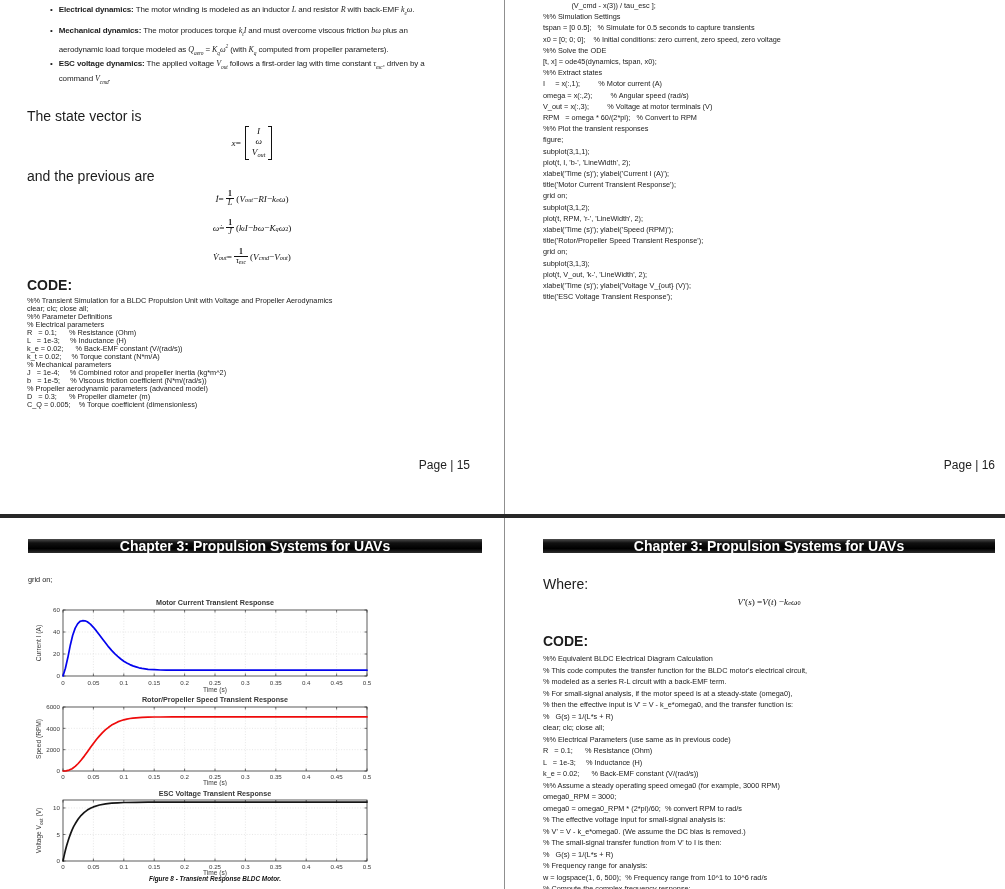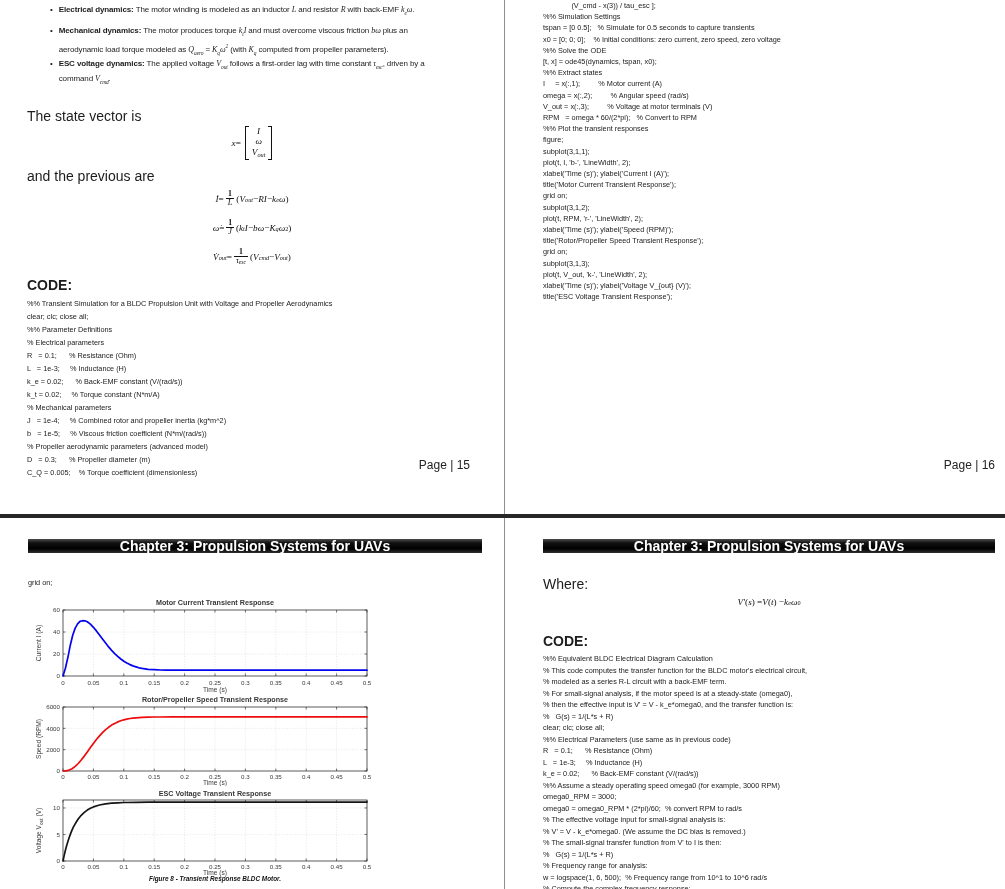--- a/index.html
+++ b/index.html
@@ -1,21 +1,21 @@
 <!DOCTYPE html>
 <html><head>
 <meta charset="utf-8">
 <style>
   html,body{margin:0;padding:0;background:#fff;}
   .root{position:relative;width:1005px;height:889px;background:#ffffff;overflow:hidden;
         font-family:"Liberation Sans",sans-serif;color:#1c1c1c;}
   .abs{position:absolute;}
   .body-text{font-size:14px;white-space:nowrap;}
   .bold{font-weight:bold;}
-  .code{font-size:7.3px;line-height:13px;white-space:pre;color:#1a1a1a;margin:0;
+  .code{font-size:7.3px;line-height:8px;white-space:pre;color:#1a1a1a;margin:0;
         font-family:"Liberation Sans",sans-serif;}
   .lh16{line-height:11.2px;}
   .lh18{line-height:11.5px;}
   .bullet{position:absolute;left:50px;display:flex;font-size:8px;letter-spacing:-0.12px;}
   .bullet::before{content:"\2022";margin-right:6px;line-height:12px;}
   .blines > div{line-height:12px;white-space:nowrap;}
   .it{font-family:"Liberation Serif",serif;font-style:italic;}
   .bd{font-weight:bold;}
   .sb{font-size:68%;vertical-align:-22%;}
   .su{font-size:68%;vertical-align:34%;}

